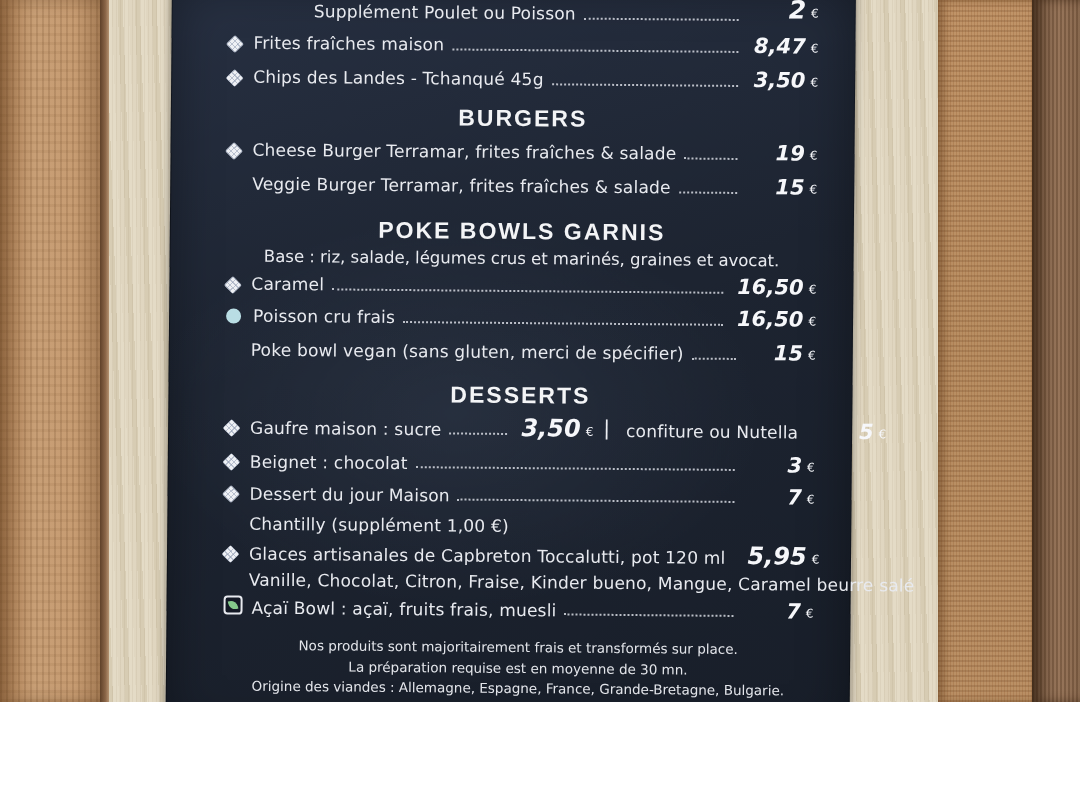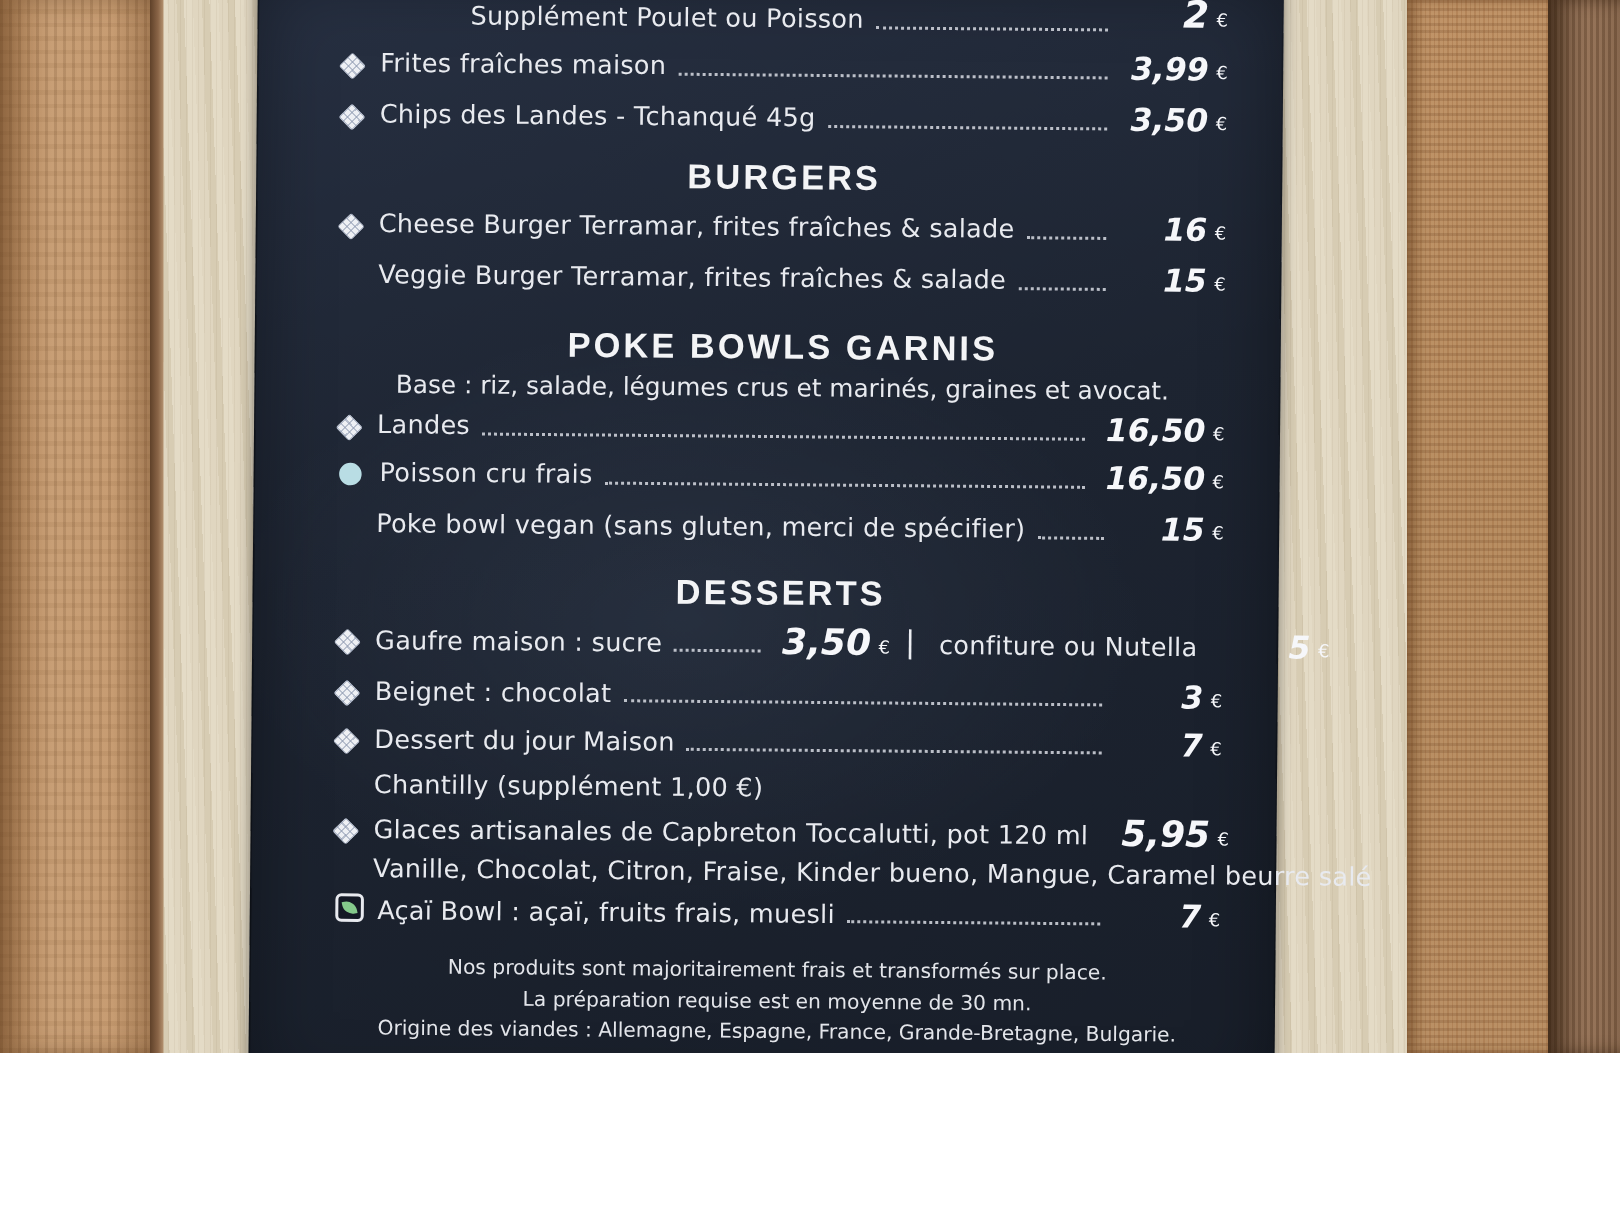--- a/index.html
+++ b/index.html
@@ -149,59 +149,59 @@
       <span class="price cut">
           <span>2</span>
           <span class="eur">€</span>
         </span>
     </div>
     <div class="row mt6">
       <span class="bullet diamond"></span>
       <span class="label">Frites fraîches maison</span>
       <span class="dots"></span>
       <span class="price">
-          <span>3,99</span>
+          <span>8,47</span>
           <span class="eur">€</span>
         </span>
     </div>
     <div class="row mt8">
       <span class="bullet diamond"></span>
       <span class="label">Chips des Landes - Tchanqué  45g</span>
       <span class="dots"></span>
       <span class="price">
           <span>3,50</span>
           <span class="eur">€</span>
         </span>
     </div>
 
     <div class="section-title">BURGERS</div>
     <div class="row mt6">
       <span class="bullet diamond"></span>
       <span class="label">Cheese Burger Terramar, frites fraîches &amp; salade</span>
       <span class="dots"></span>
       <span class="price">
-          <span>16</span>
+          <span>19</span>
           <span class="eur">€</span>
         </span>
     </div>
     <div class="row mt8">
       <span class="bullet spacer"></span>
       <span class="label">Veggie Burger Terramar, frites fraîches &amp; salade</span>
       <span class="dots"></span>
       <span class="price">
           <span>15</span>
           <span class="eur">€</span>
         </span>
     </div>
 
     <div class="section-title mt20">POKE BOWLS GARNIS</div>
     <div class="subtitle">Base : riz, salade, légumes crus et marinés, graines et avocat.</div>
     <div class="row mt4">
       <span class="bullet diamond"></span>
-      <span class="label">Landes</span>
+      <span class="label">Caramel</span>
       <span class="dots"></span>
       <span class="price">
           <span>16,50</span>
           <span class="eur">€</span>
         </span>
     </div>
     <div class="row mt6">
       <span class="bullet circle"></span>
       <span class="label">Poisson cru frais</span>
       <span class="dots"></span>

